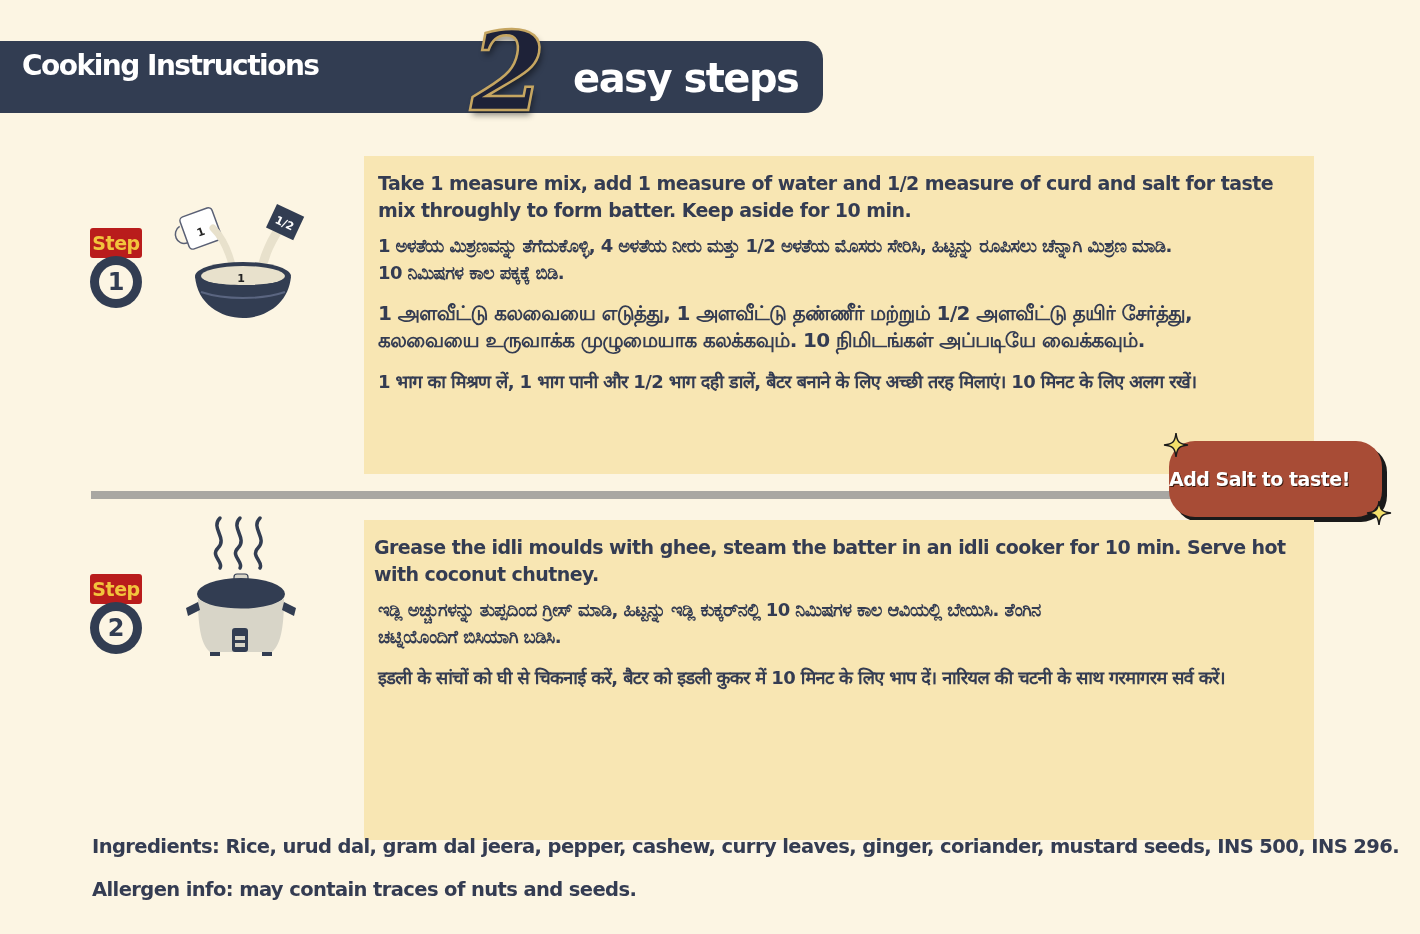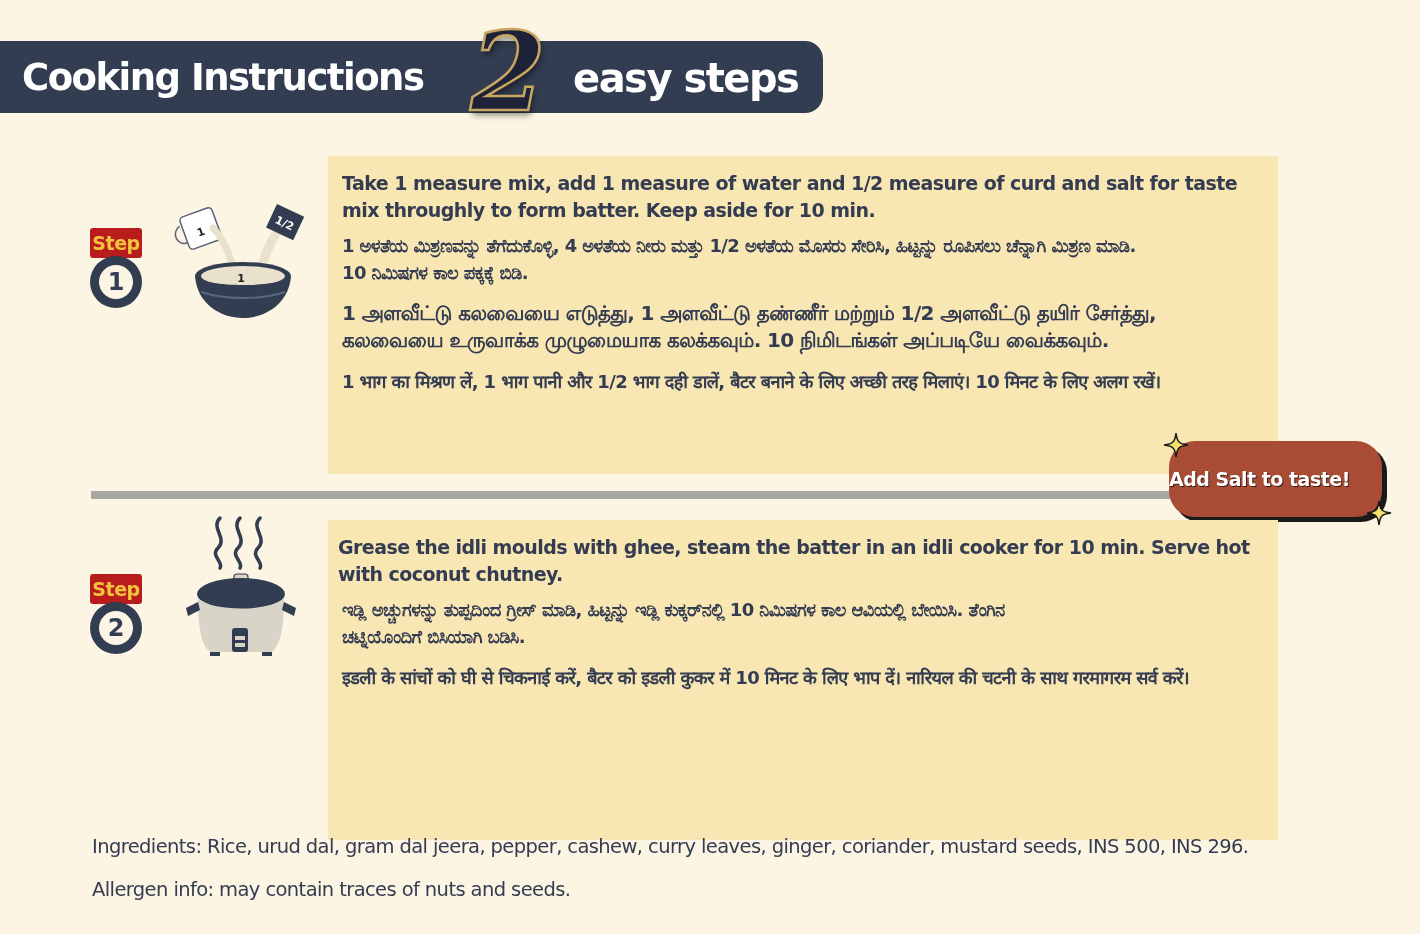--- a/index.html
+++ b/index.html
@@ -11,22 +11,22 @@
       overflow: hidden;
       position: relative;
     }
     .banner {
       position: absolute; left: 0; top: 41px;
       width: 823px; height: 72px;
       background: #323d52;
       border-radius: 0 18px 18px 0;
     }
     .banner-left {
-      position: absolute; left: 22px; top: 52px;
-      font-size: 37px; font-weight: bold; color: #ffffff;
+      position: absolute; left: 22px; top: 40px;
+      font-size: 28px; font-weight: bold; color: #ffffff;
       letter-spacing: -1.5px; line-height: 52px;
       font-family: "DejaVu Sans", sans-serif;
     }
     .banner-right {
       position: absolute; left: 573px; top: 52px;
       font-size: 40px; font-weight: bold; color: #ffffff;
       letter-spacing: -1.5px; line-height: 52px;
       font-family: "DejaVu Sans", sans-serif;
     }
     .banner-num {
@@ -62,20 +62,21 @@
       width: 34px; height: 34px; border-radius: 50%;
       background: #fcf5e3;
       color: #323d52; font-weight: bold; font-size: 24px;
       text-align: center; line-height: 34px;
     }
 
     .panel {
       position: absolute;
       background: #f8e6b3;
       padding: 14px 0 0 14px;
+      margin-left: 36px;
     }
     .panel p {
       font-weight: bold; font-size: 18.5px; line-height: 27px;
       letter-spacing: -0.6px; color: #343c52;
     }
     .panel p.en { font-size: 19px; letter-spacing: -0.55px; }
     .panel p + p { margin-top: 8px; }
     .panel p.kn { font-size: 18px; line-height: 27px; }
     .panel p.ta { font-size: 20px; line-height: 27px; margin-top: 14px; }
     .panel p.hi { font-size: 18px; line-height: 27px; margin-top: 14px; }
@@ -96,21 +97,21 @@
       text-align: left; line-height: 76px;
       cursor: pointer;
       text-shadow: 1px 1px 0 #3a1a10;
     }
     .sparkle {
       position: absolute; width: 26px; height: 26px;
     }
 
     .footer-line {
       position: absolute; left: 92px;
-      font-weight: normal; font-size: 19.5px; letter-spacing: -0.6px;
+      font-weight: bold; font-size: 19.5px; letter-spacing: -0.6px;
       color: #343c52;
     }
 
     svg { display: block; }
   </style>
 </head>
 <body>
 
 <div class="banner"></div>
 <div class="banner-left">Cooking Instructions</div>

